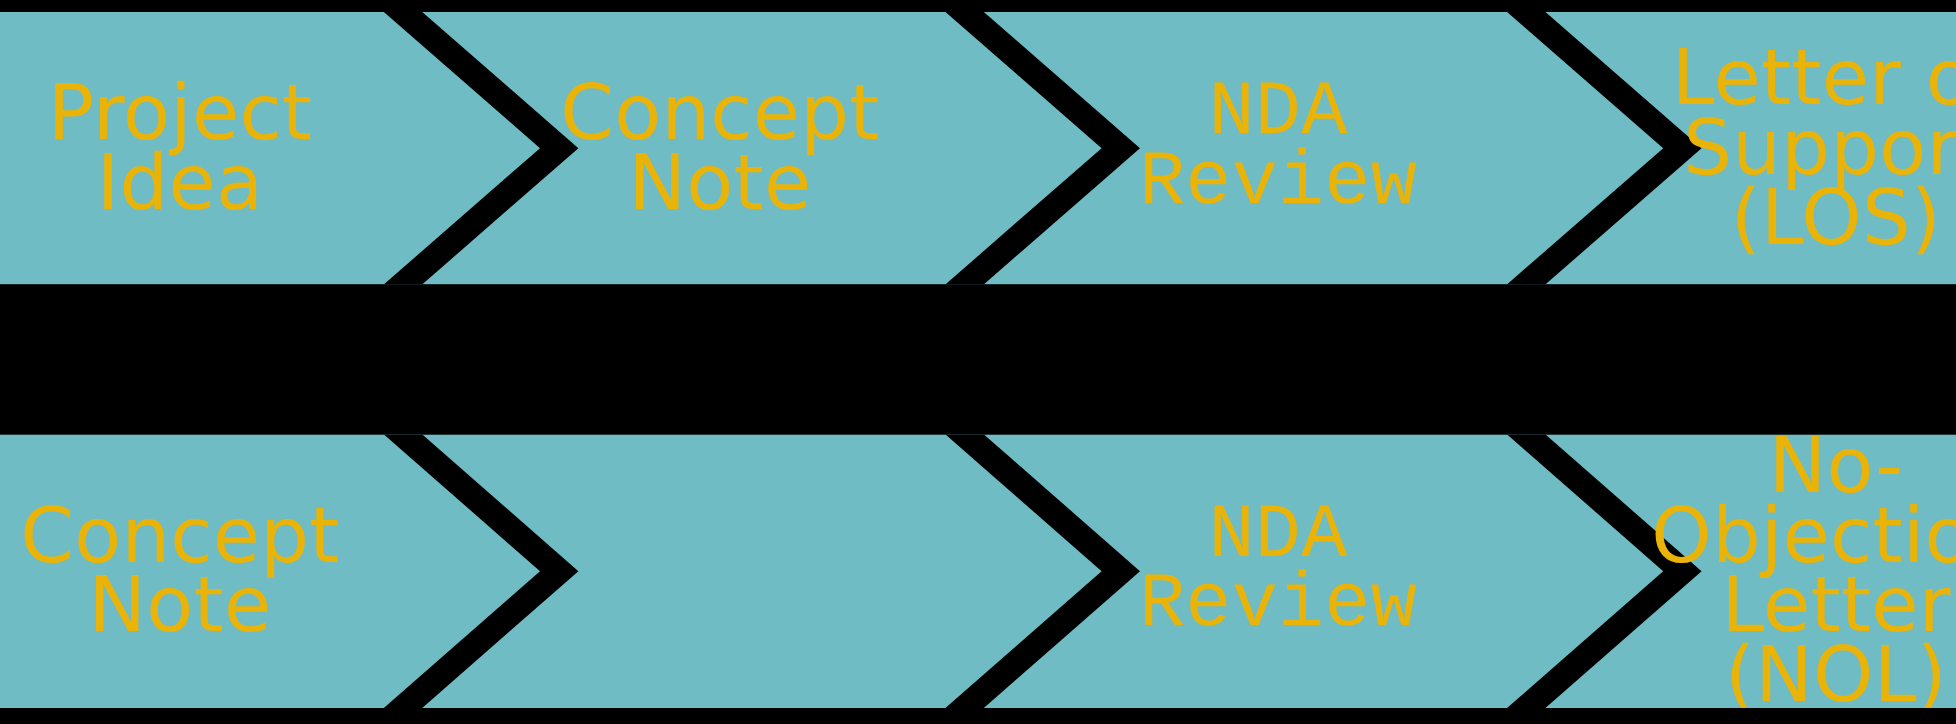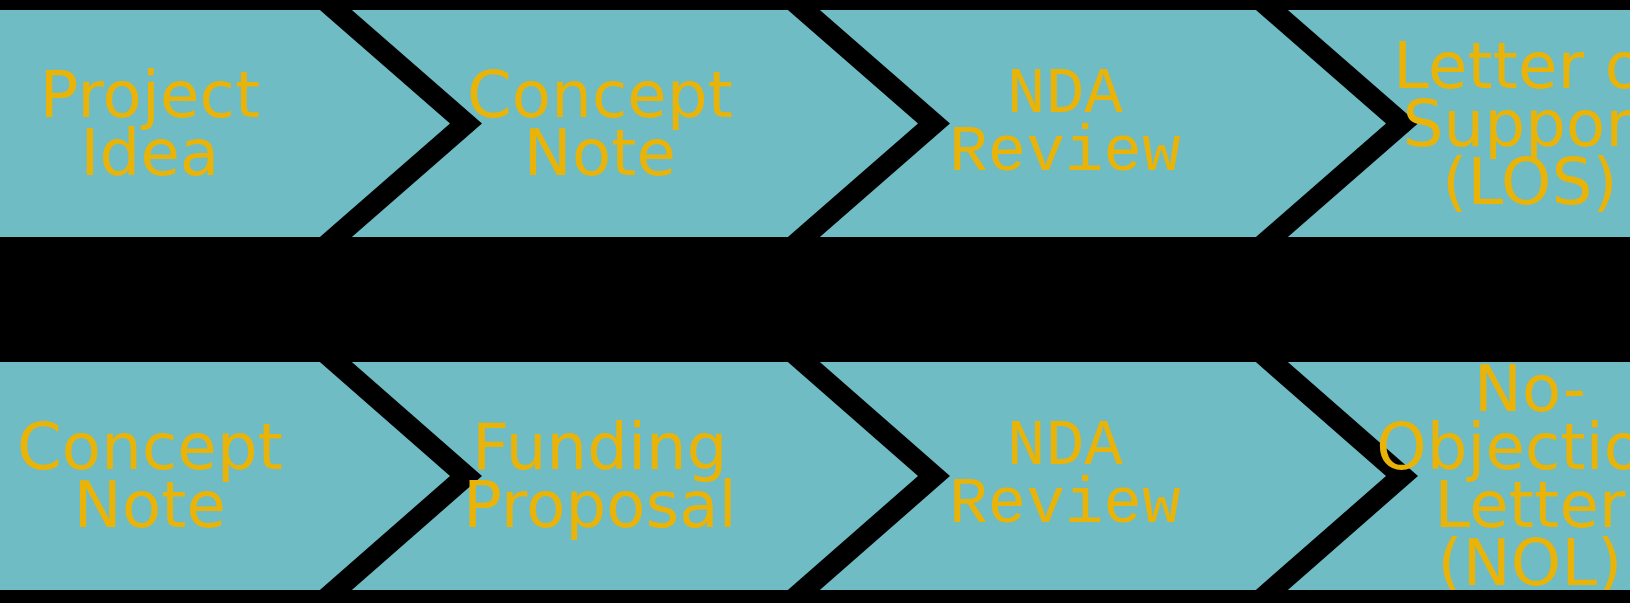--- a/index.html
+++ b/index.html
@@ -129,24 +129,20 @@
         <polygon points="313,-6 450,114 313,234 345,234 482,114 345,-6" fill="#000000"></polygon>
         <polygon points="781,-6 918,114 781,234 813,234 950,114 813,-6" fill="#000000"></polygon>
         <polygon points="1249,-6 1386,114 1249,234 1281,234 1418,114 1281,-6" fill="#000000"></polygon>
       </svg>
     </div>
 
     <div class="stage s1">
       <div class="stage-label">Concept
 Note</div>
     </div>
-    <div class="stage s2">
-      <div class="stage-label">Funding
-Proposal</div>
-    </div>
     <div class="stage s3">
       <div class="stage-label">NDA
 Review</div>
     </div>
     <div class="stage s4">
       <div class="stage-label">No-
 Objection
 Letter (NOL)</div>
     </div>
   </div>

